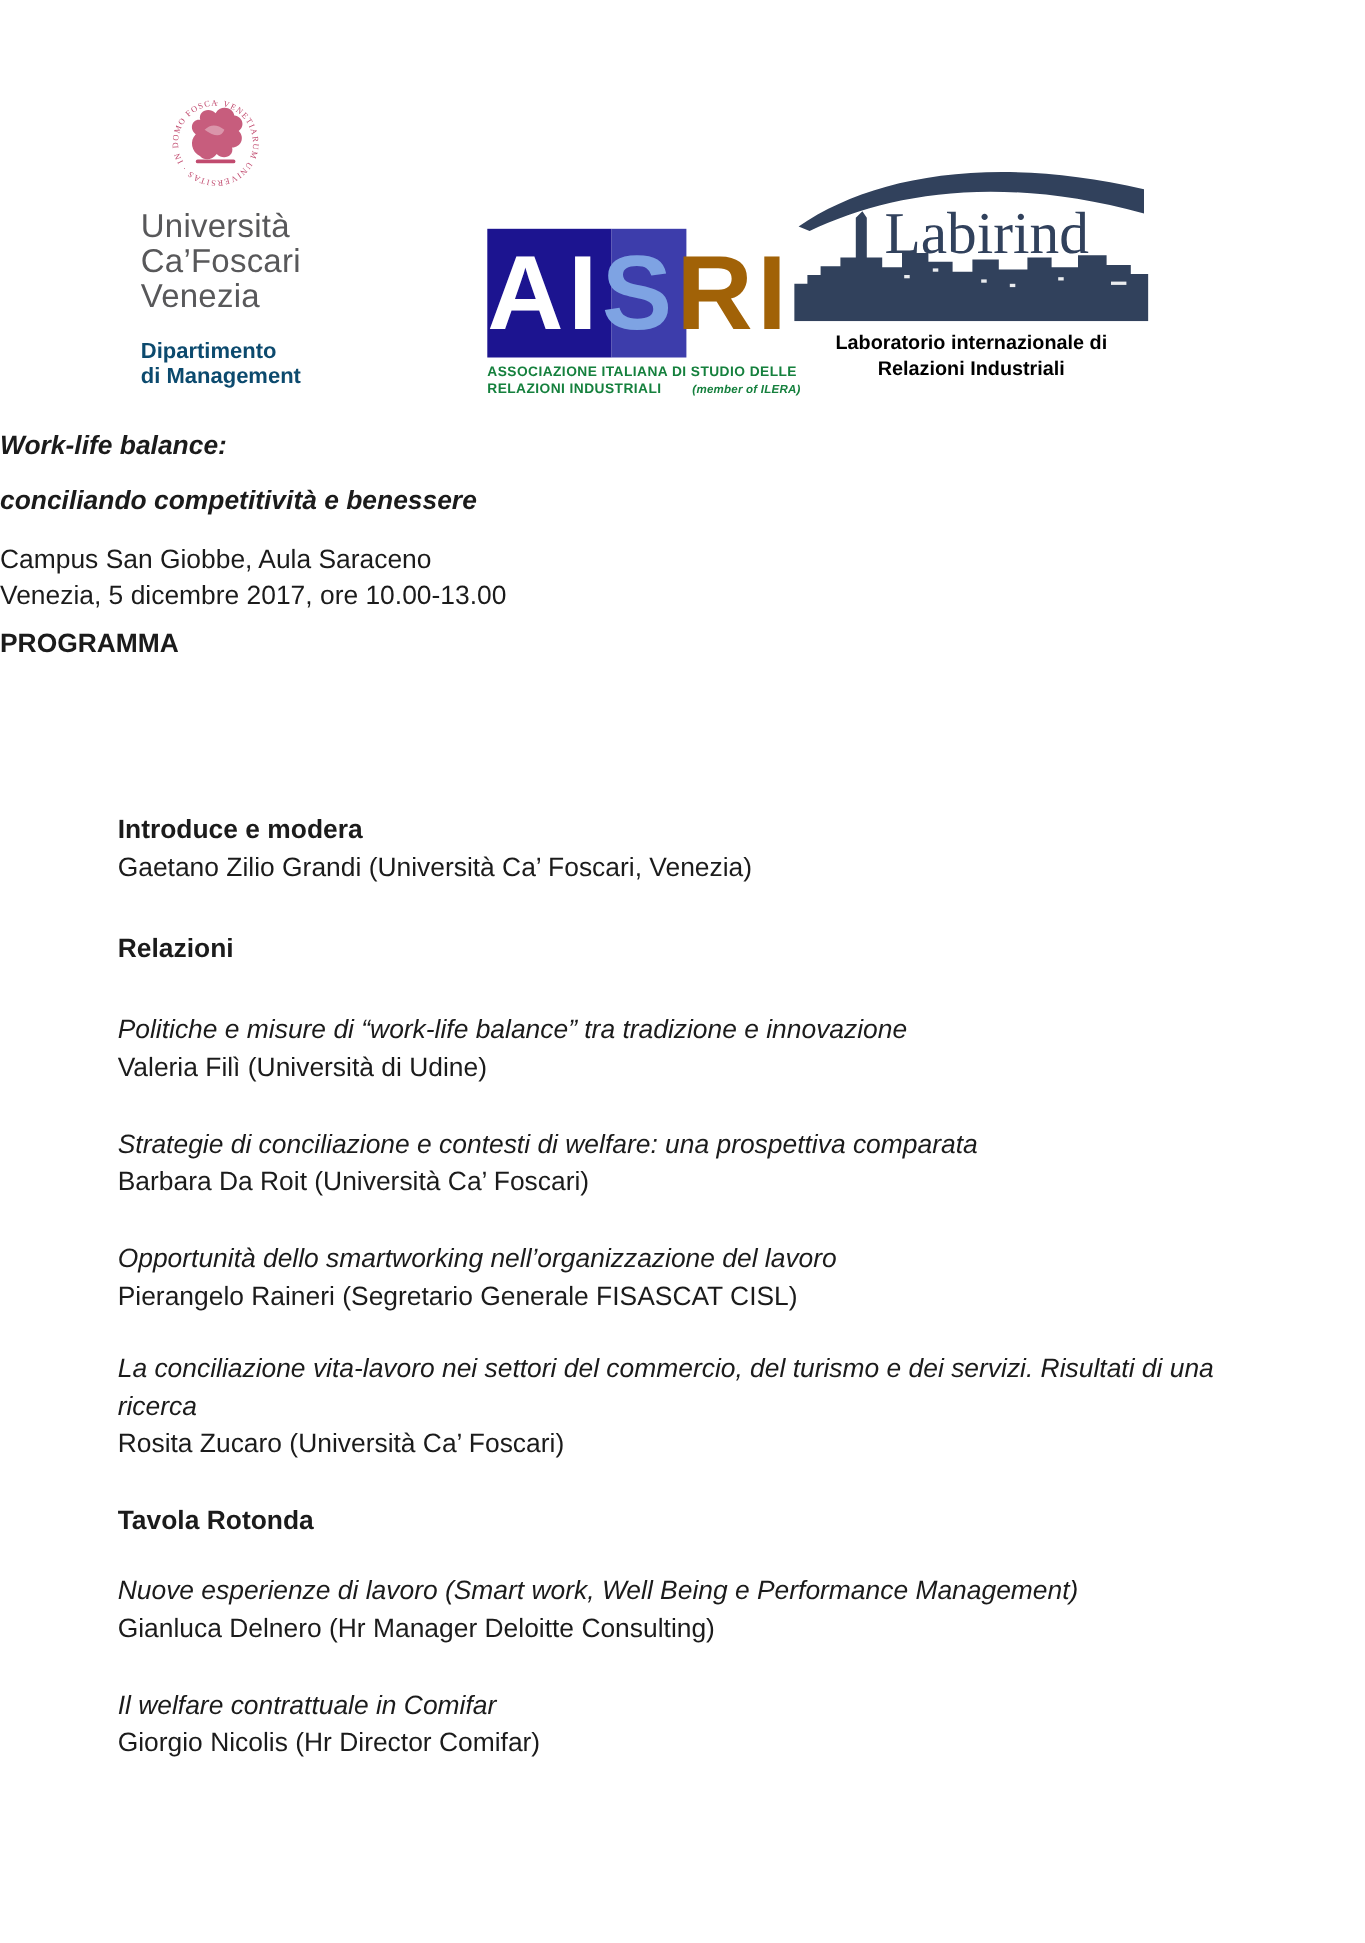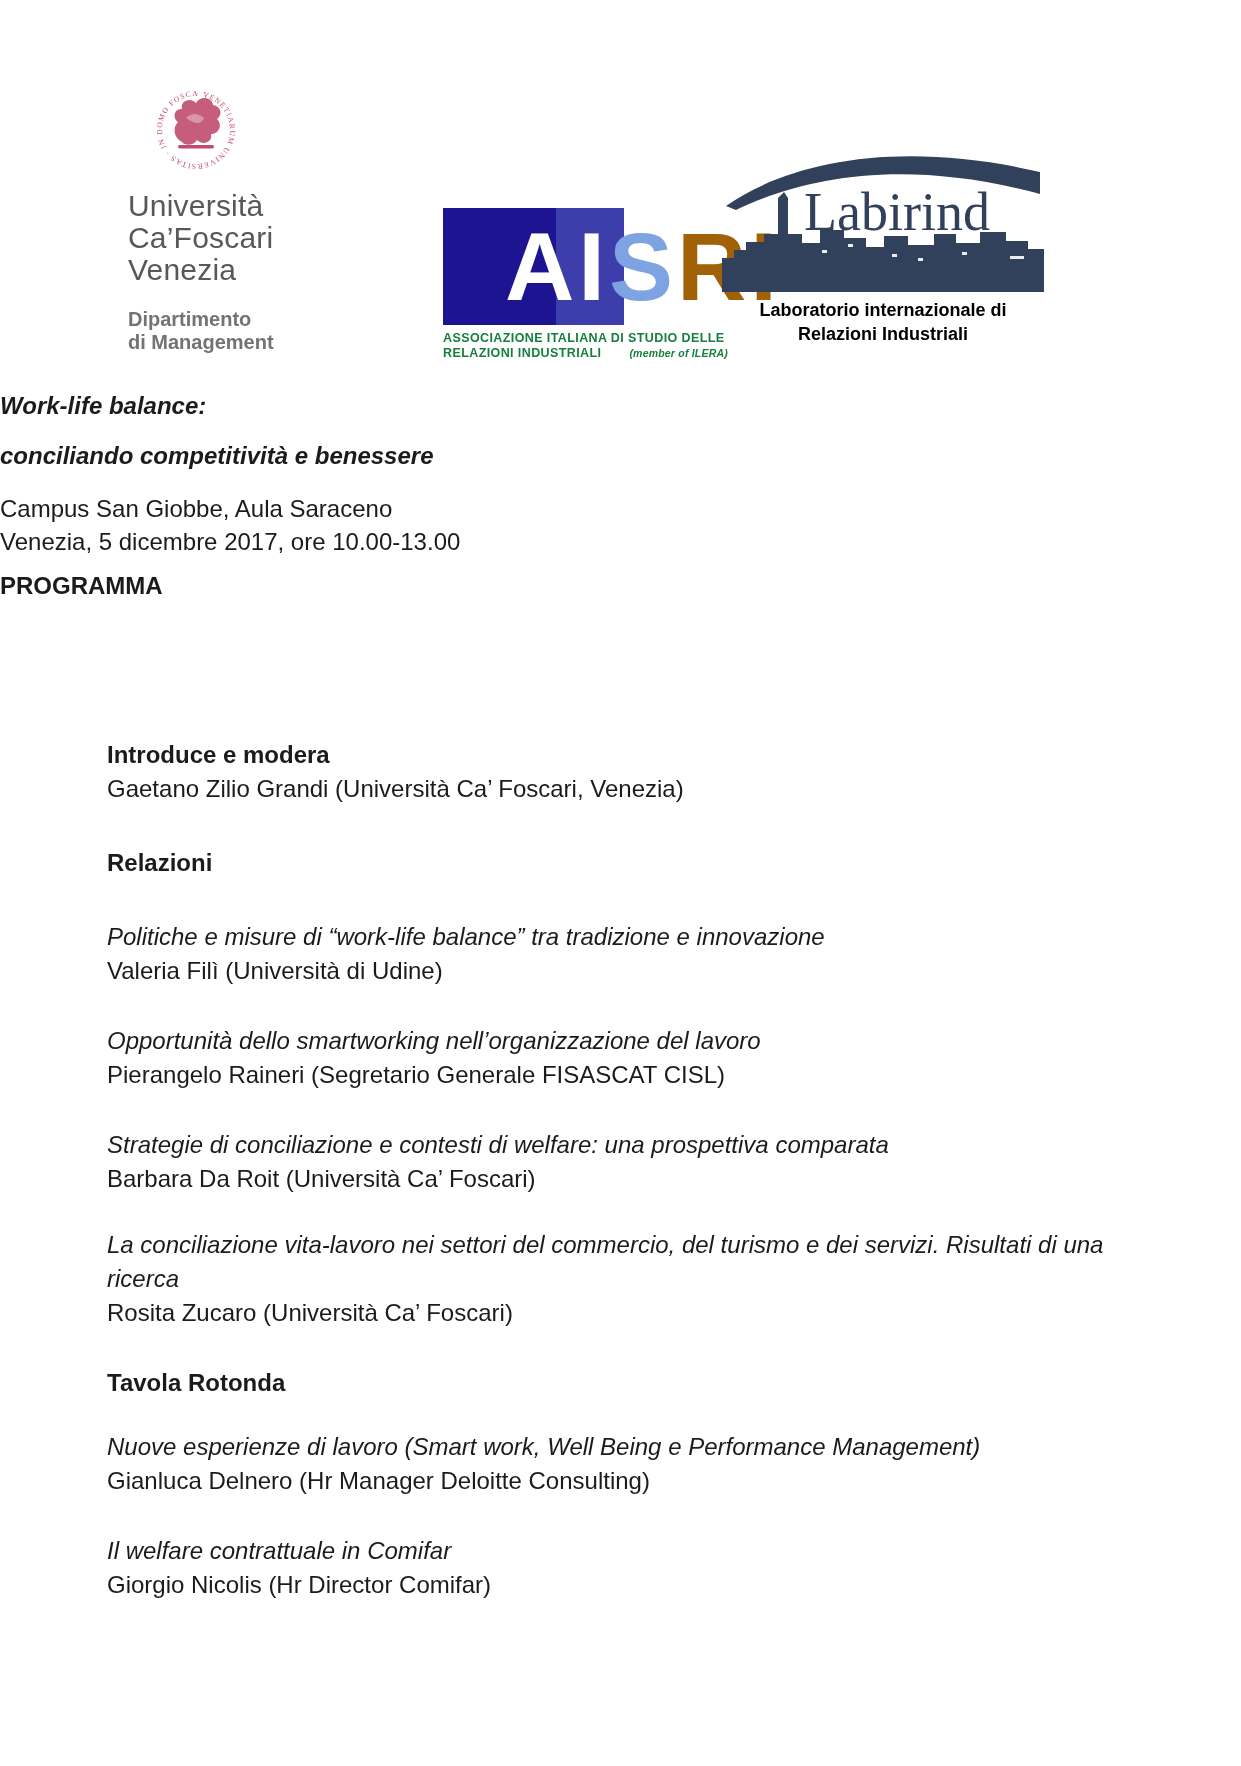--- a/index.html
+++ b/index.html
@@ -6,30 +6,30 @@
   .page {
     position:relative; width:1241px; height:1766px; margin:0 auto;
     background:#ffffff; overflow:hidden;
     font-family:"Liberation Sans", sans-serif; color:#1b1b1b;
   }
 
   
   .logo-cafoscari { position:absolute; left:128px; top:84px; width:180px; }
   .cf-emblem { display:block; margin-left:22px; }
   .cf-name { margin-top:14px; font-size:30px; line-height:32px; color:#58585a; letter-spacing:0.2px; }
-  .cf-dept { margin-top:22px; font-size:20px; line-height:23px; font-weight:bold; color:#737373; }
+  .cf-dept { margin-top:22px; font-size:20px; line-height:23px; font-weight:bold; color:#0c4a6e; }
 
   .logo-aisri { position:absolute; left:443px; top:208px; width:320px; }
   .aisri-rect { position:relative; width:312px; height:117px; }
   .aisri-bg-dark { position:absolute; left:0; top:0; width:113px; height:117px; background:#1c1490; }
   .aisri-bg-mid  { position:absolute; left:113px; top:0; width:68px; height:117px; background:#3d3dab; }
   .aisri-letters {
     position:absolute; left:0; top:0; width:100%; height:117px;
-    display:flex; align-items:flex-end; padding-left:14px; box-sizing:border-box;
-    font-weight:bold; font-size:96px; letter-spacing:4px; line-height:117px;margin-left:48px;
+    display:flex; align-items:flex-end; padding-left:0; box-sizing:border-box;
+    font-weight:bold; font-size:96px; letter-spacing:4px; line-height:117px;
   }
   .aisri-ai { color:#ffffff; }
   .aisri-s  { color:#7ea3e3; }
   .aisri-ri { color:#a16207; }
   .aisri-sub { margin-top:6px; font-size:12.5px; line-height:15px; font-weight:bold;
                color:#15803d; letter-spacing:0.4px; }
   .aisri-sub-row2 { display:flex; align-items:baseline; }
   .aisri-member { font-weight:bold; font-style:italic; font-size:10.5px; margin-left:28px; letter-spacing:0.2px; }
 
   .logo-labirind { position:absolute; left:722px; top:146px; width:322px; }
@@ -148,27 +148,27 @@
     <div>Gaetano Zilio Grandi (Università Ca’ Foscari, Venezia)</div>
 
     <div class="p-head mt-40">Relazioni</div>
 
     <div class="mt-23">
       <div class="p-title">Politiche e misure di “work-life balance” tra tradizione e innovazione</div>
       <div>Valeria Filì (Università di Udine)</div>
     </div>
 
     <div class="mt-36">
-      <div class="p-title">Opportunità dello smartworking nell’organizzazione del lavoro</div>
-      <div>Pierangelo Raineri (Segretario Generale FISASCAT CISL)</div>
+      <div class="p-title">Strategie di conciliazione e contesti di welfare: una prospettiva comparata</div>
+      <div>Barbara Da Roit (Università Ca’ Foscari)</div>
     </div>
 
     <div class="mt-36">
-      <div class="p-title">Strategie di conciliazione e contesti di welfare: una prospettiva comparata</div>
-      <div>Barbara Da Roit (Università Ca’ Foscari)</div>
+      <div class="p-title">Opportunità dello smartworking nell’organizzazione del lavoro</div>
+      <div>Pierangelo Raineri (Segretario Generale FISASCAT CISL)</div>
     </div>
 
     <div class="mt-32">
       <div class="p-title">La conciliazione vita-lavoro nei settori del commercio, del turismo e dei servizi. Risultati di una ricerca</div>
       <div>Rosita Zucaro (Università Ca’ Foscari)</div>
     </div>
 
     <div class="p-head mt-36">Tavola Rotonda</div>
 
     <div class="mt-30">

